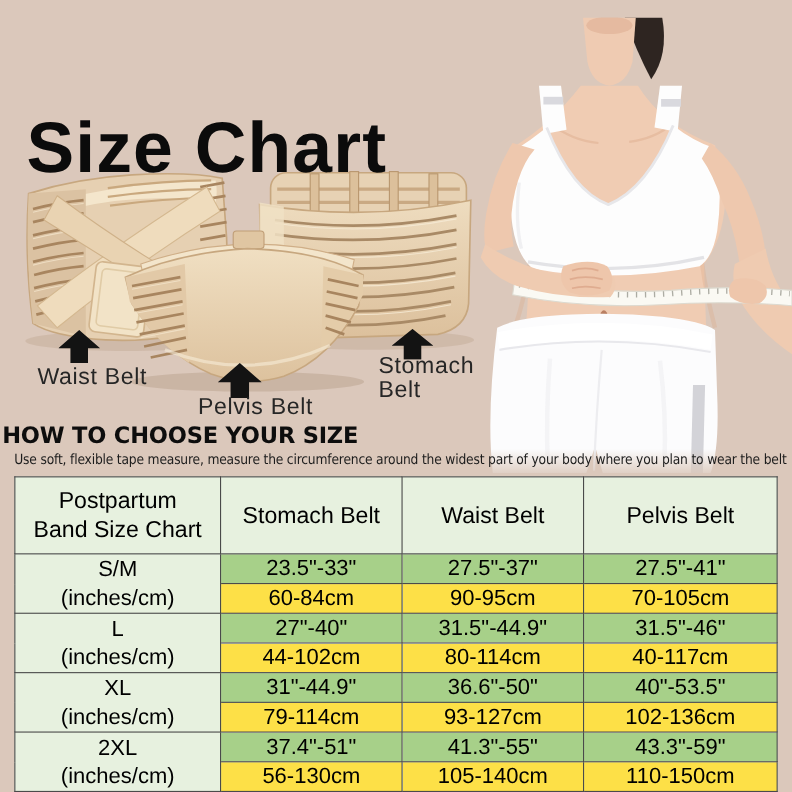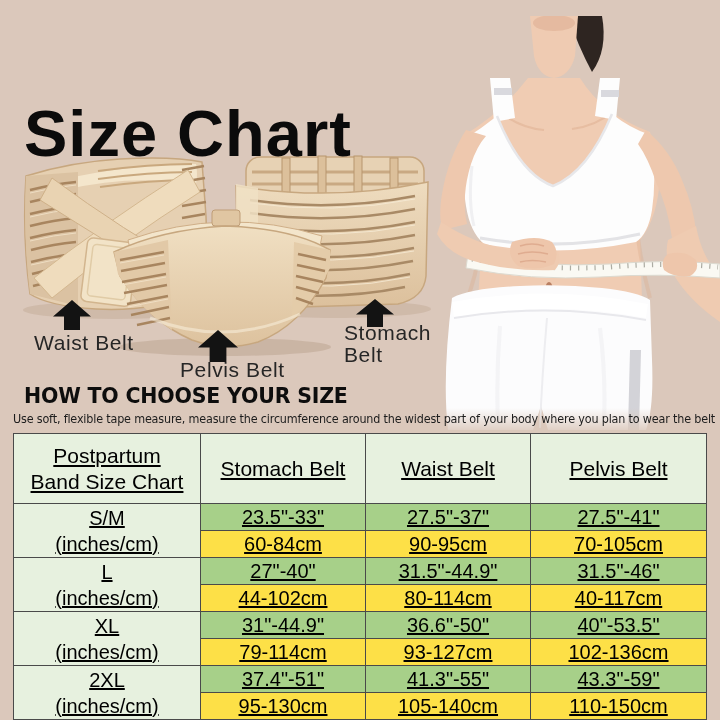--- a/index.html
+++ b/index.html
@@ -23,33 +23,33 @@
   .arrow-pelvis{left:198px;top:314px;width:40px;height:32px;}
   .arrow-stomach{left:356px;top:283px;width:38px;height:28px;}
   .belt-label{
     position:absolute;color:#262626;font-size:21px;letter-spacing:.6px;
     z-index:6;line-height:22px;
   }
   .label-waist{left:34px;top:316px;}
   .label-pelvis{left:180px;top:343px;}
   .label-stomach{left:344px;top:306px;width:92px;}
   .howto-heading{
-    position:absolute;left:24px;top:384px;z-index:7;
+    position:absolute;left:2px;top:384px;z-index:7;
     font-family:"DejaVu Sans", sans-serif;font-weight:bold;
     font-size:20.5px;color:#0d0d0d;letter-spacing:-0.2px;white-space:nowrap;
   }
   .howto-instruction{
     position:absolute;left:13px;top:411px;z-index:7;
     font-family:"DejaVu Sans", sans-serif;font-size:12.8px;color:#1c1c1c;
     letter-spacing:-0.2px;white-space:nowrap;
     transform:scaleX(0.875);transform-origin:0 50%;
   }
   table.size-chart{
     position:absolute;left:13px;top:433px;width:693px;z-index:8;
-    border-collapse:collapse;table-layout:fixed;background:#e7f1df;text-decoration:underline;
+    border-collapse:collapse;table-layout:fixed;background:#e7f1df;
   }
   table.size-chart th,table.size-chart td{
     border:1px solid #4a4a4a;text-align:center;vertical-align:middle;
     color:#000;padding:0;overflow:hidden;
   }
   table.size-chart th{
     height:69px;background:#e7f1df;font-weight:normal;
     font-size:21px;line-height:26px;padding:0 14px;
   }
   table.size-chart td{height:26px;font-size:20px;margin-left:34px;}
@@ -273,18 +273,18 @@
     <tr class="in-row">
       <td class="size-cell" rowspan="2">
         <div>2XL</div>
         <div>(inches/cm)</div>
       </td>
       <td class="val">37.4"-51"</td>
       <td class="val">41.3"-55"</td>
       <td class="val">43.3"-59"</td>
     </tr>
     <tr class="cm-row">
-      <td class="val">95-130cm</td>
+      <td class="val">56-130cm</td>
       <td class="val">105-140cm</td>
       <td class="val">110-150cm</td>
     </tr>
   </tbody>
 </table>
 
 </body></html>

